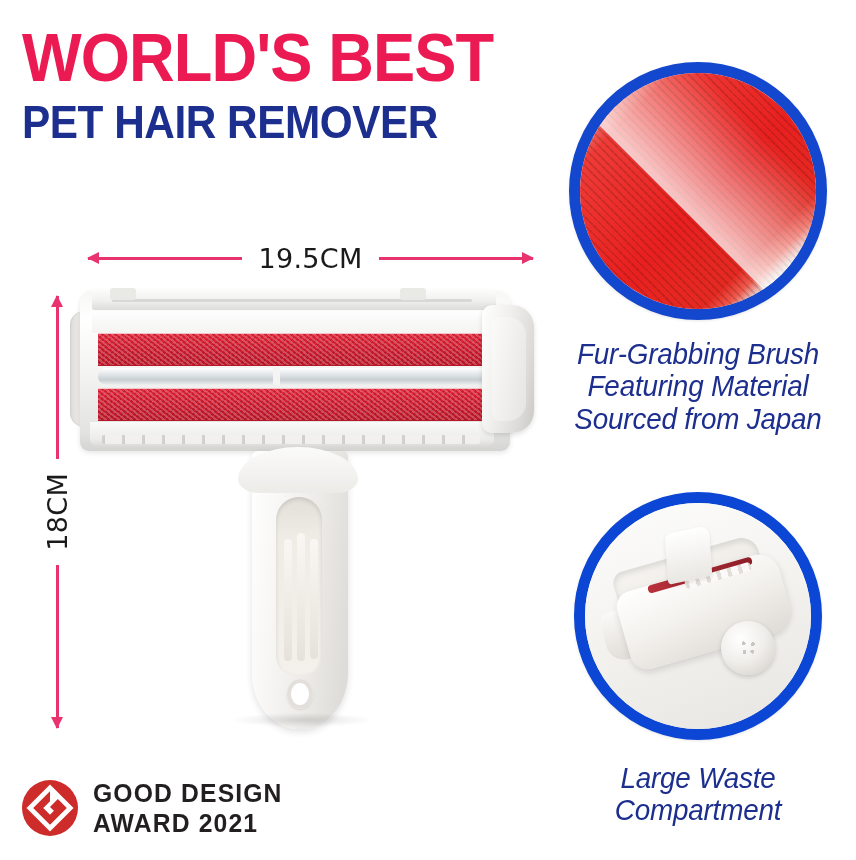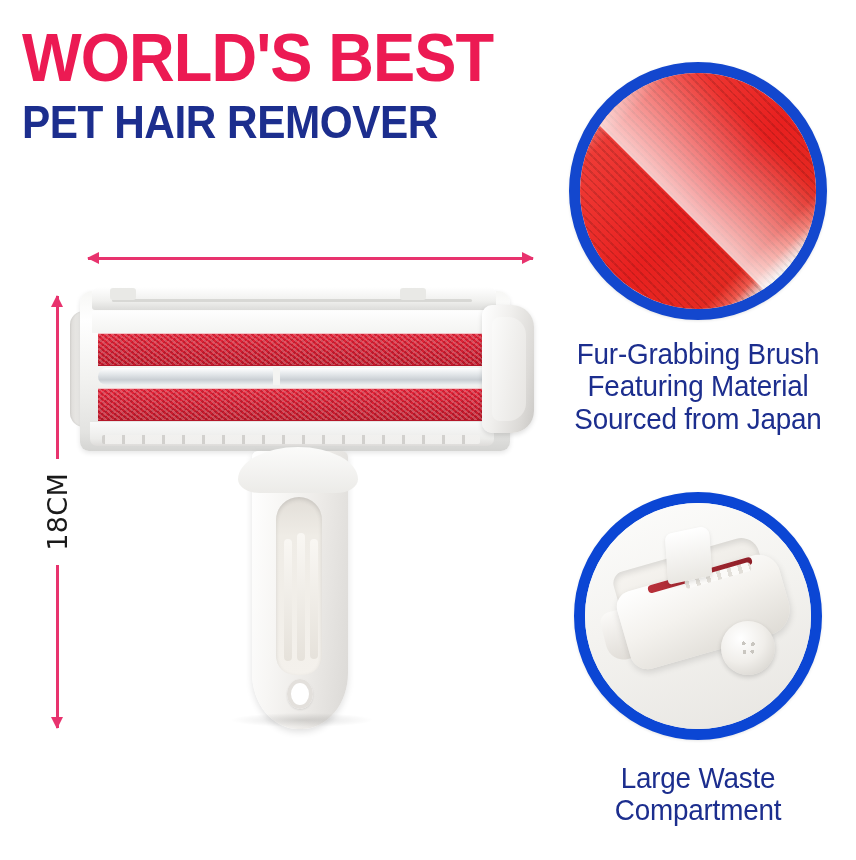--- a/index.html
+++ b/index.html
@@ -317,20 +317,21 @@
     left: 170px; top: 430px;
     width: 140px; height: 14px;
     background: radial-gradient(ellipse at center, rgba(0,0,0,0.12) 0%, rgba(0,0,0,0) 72%);
   }
 
   
   .feature {
     position: absolute;
     width: 300px;
     text-align: center;
+    font-style: italic;
   }
   .feature.top    { left: 548px; top: 62px; }
   .feature.bottom { left: 548px; top: 492px; }
 
   .circle-wrap {
     position: relative;
     width: 258px;
     height: 258px;
     margin: 0 auto;
     border-radius: 50%;
@@ -507,20 +508,21 @@
 
 <div id="poster">
 
   <div class="headline-block">
     <div class="headline-top">WORLD'S BEST</div>
     <div class="headline-sub">PET HAIR REMOVER</div>
   </div>
 
   <div class="dim-width">
     <div class="arrow-line left"></div>
+    <div class="dim-label">19.5CM</div>
     <div class="arrow-line right"></div>
   </div>
 
   <div class="dim-height">
     <div class="arrow-col top"></div>
     <div class="dim-label-v">18CM</div>
     <div class="arrow-col bottom"></div>
   </div>
 
   <div class="product">
@@ -578,14 +580,27 @@
         <div class="wc-flap"></div>
         <div class="wc-knob"></div>
       </div>
     </div>
     <div class="feature-caption">
       <div>Large Waste</div>
       <div>Compartment</div>
     </div>
   </div>
 
+  <div class="award">
+    <div class="award-mark">
+      <svg class="g-shape" viewBox="0 0 100 100" xmlns="http://www.w3.org/2000/svg">
+        <path fill="#ffffff" d="M50 8 L92 50 L50 92 L8 50 Z
+                 M50 20 L20 50 L50 80 L80 50 L64 34 L50 48 L57 55 L50 62 L38 50 L50 38 L50 20 Z" fill-rule="evenodd"></path>
+        <path fill="#ffffff" d="M50 20 L80 50 L64 34 Z"></path>
+      </svg>
+    </div>
+    <div class="award-text">
+      <div>GOOD DESIGN</div>
+      <div>AWARD 2021</div>
+    </div>
+  </div>
 
 </div>
 
 </body></html>

